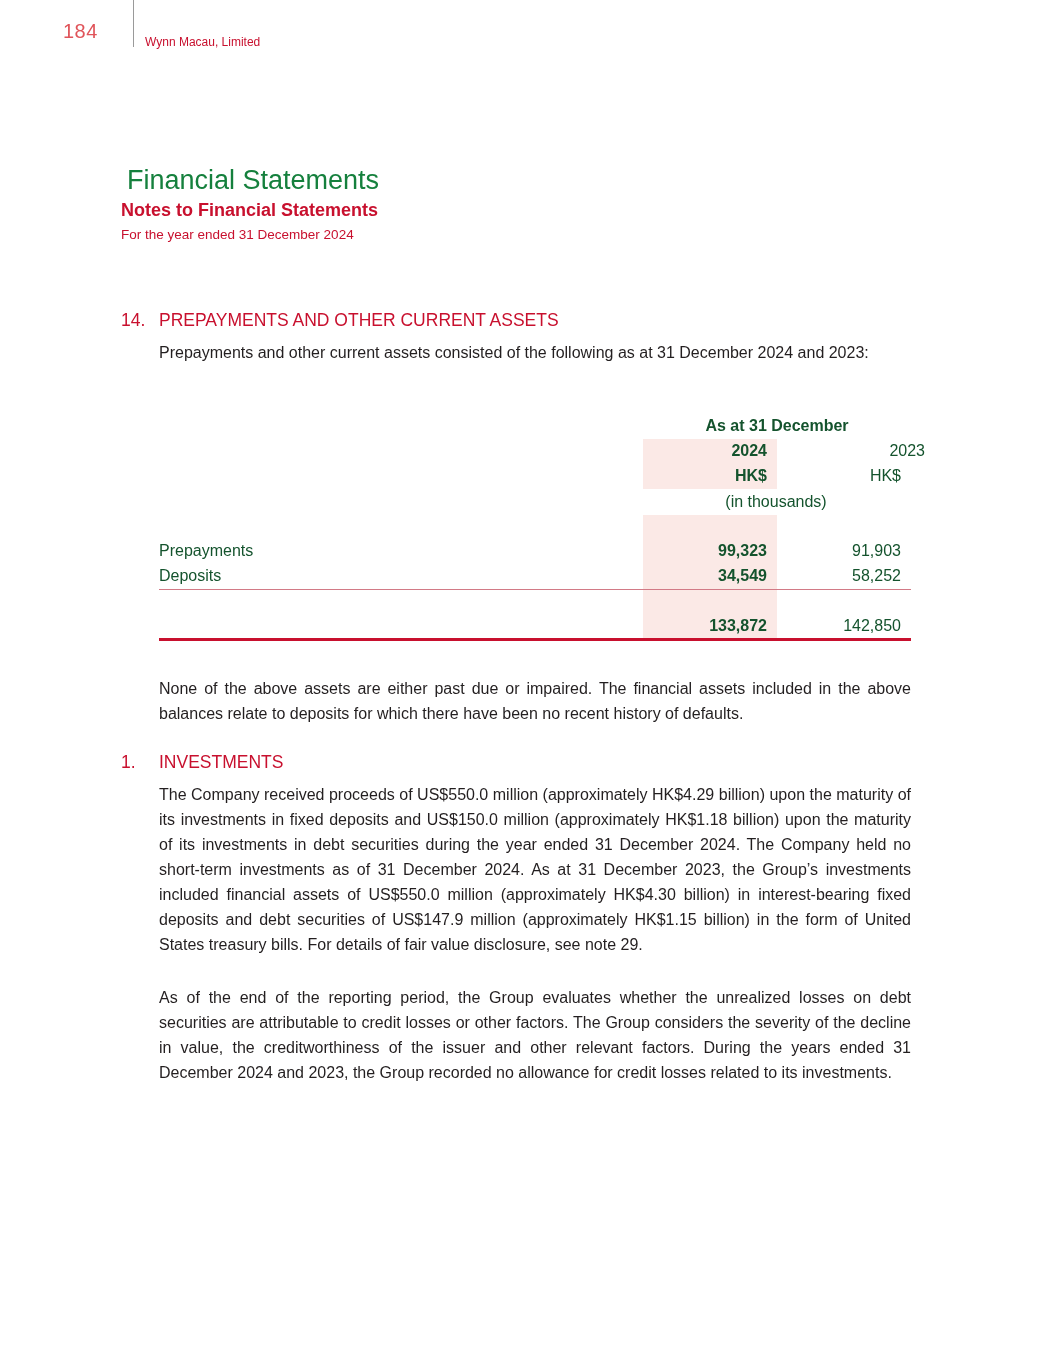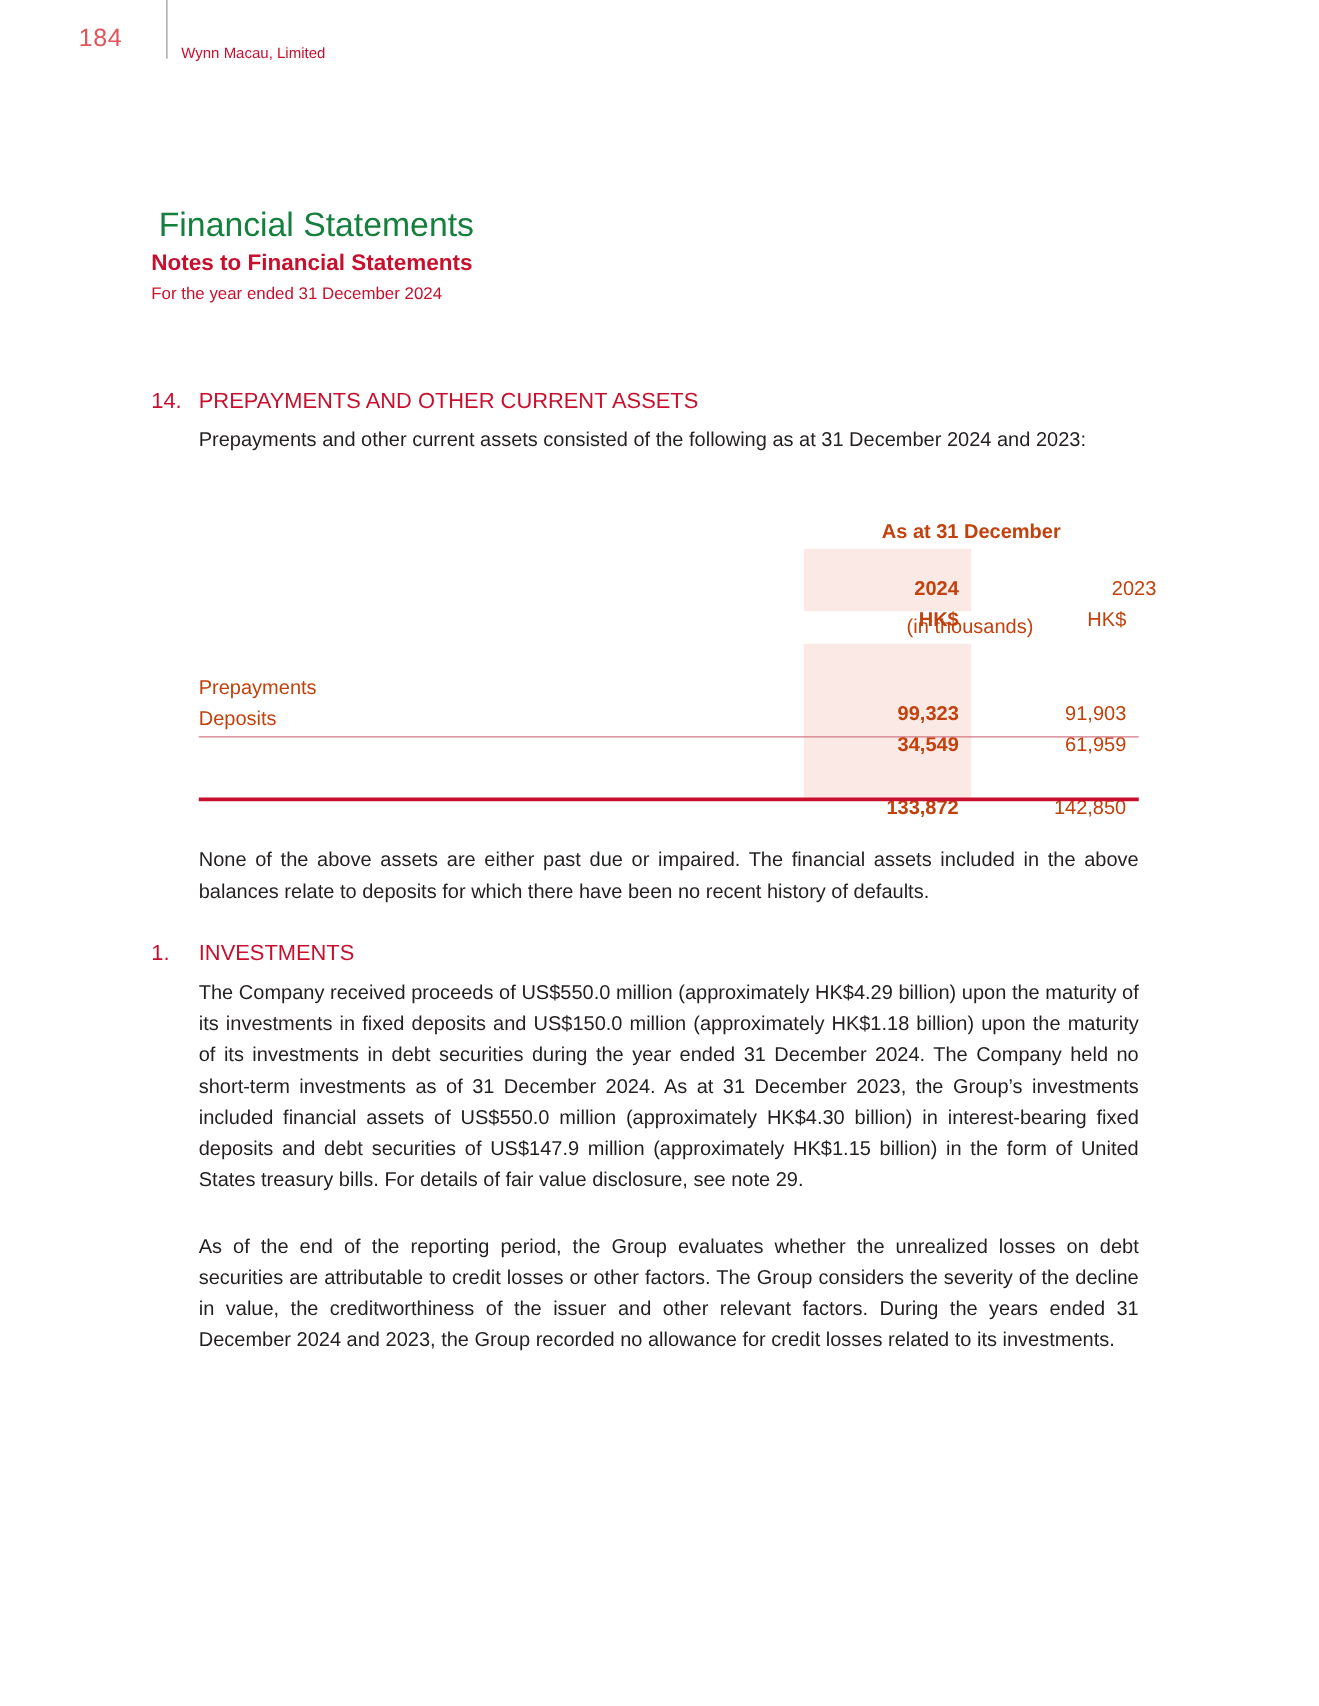--- a/index.html
+++ b/index.html
@@ -21,23 +21,23 @@
 
   .section-heading { font-size: 17.5px; color: #c8102e; }
   .section-num { display: inline-block; width: 38px; }
 
   .para {
     left: 159px; width: 752px; font-size: 16px; line-height: 25px;
     text-align: justify; color: #231f20;
   }
 
   .hl { background: #fbe9e6; }
-  .table-text { font-size: 16px; color: #c2410c; }
+  .table-text { font-size: 16px; color: #14532d; }
   .bold { font-weight: bold; }
-  .right { text-align: right; margin-top: 21px; }
+  .right { text-align: right; }
   .line-thin { height: 1px; background: #d27a86; }
   .line-thick { height: 3px; background: #c8102e; }
 </style>
 </head>
 <body>
 
 <div class="abs page-number">184</div>
 <div class="abs header-rule"></div>
 <div class="abs company-name">Wynn Macau, Limited</div>
 
@@ -63,21 +63,21 @@
 <div class="abs table-text" style="left:643px; top:493px; width:268px; text-align:center;">
   <span style="position:relative; left:-1px;">(in thousands)</span>
 </div>
 
 <div class="abs table-text" style="left:159px; top:542px;">Prepayments</div>
 <div class="abs table-text bold right" style="left:643px; top:542px; width:124px;">99,323</div>
 <div class="abs table-text right" style="left:777px; top:542px; width:124px;">91,903</div>
 
 <div class="abs table-text" style="left:159px; top:567px;">Deposits</div>
 <div class="abs table-text bold right" style="left:643px; top:567px; width:124px;">34,549</div>
-<div class="abs table-text right" style="left:777px; top:567px; width:124px;">61,959</div>
+<div class="abs table-text right" style="left:777px; top:567px; width:124px;">58,252</div>
 
 <div class="abs line-thin" style="left:159px; top:589px; width:752px;"></div>
 
 <div class="abs table-text bold right" style="left:643px; top:617px; width:124px;">133,872</div>
 <div class="abs table-text right" style="left:777px; top:617px; width:124px;">142,850</div>
 
 <div class="abs line-thick" style="left:159px; top:638px; width:752px;"></div>
 
 <div class="abs para" style="top:676px;">None of the above assets are either past due or impaired. The financial assets included in the above balances relate to deposits for which there have been no recent history of defaults.</div>
 

